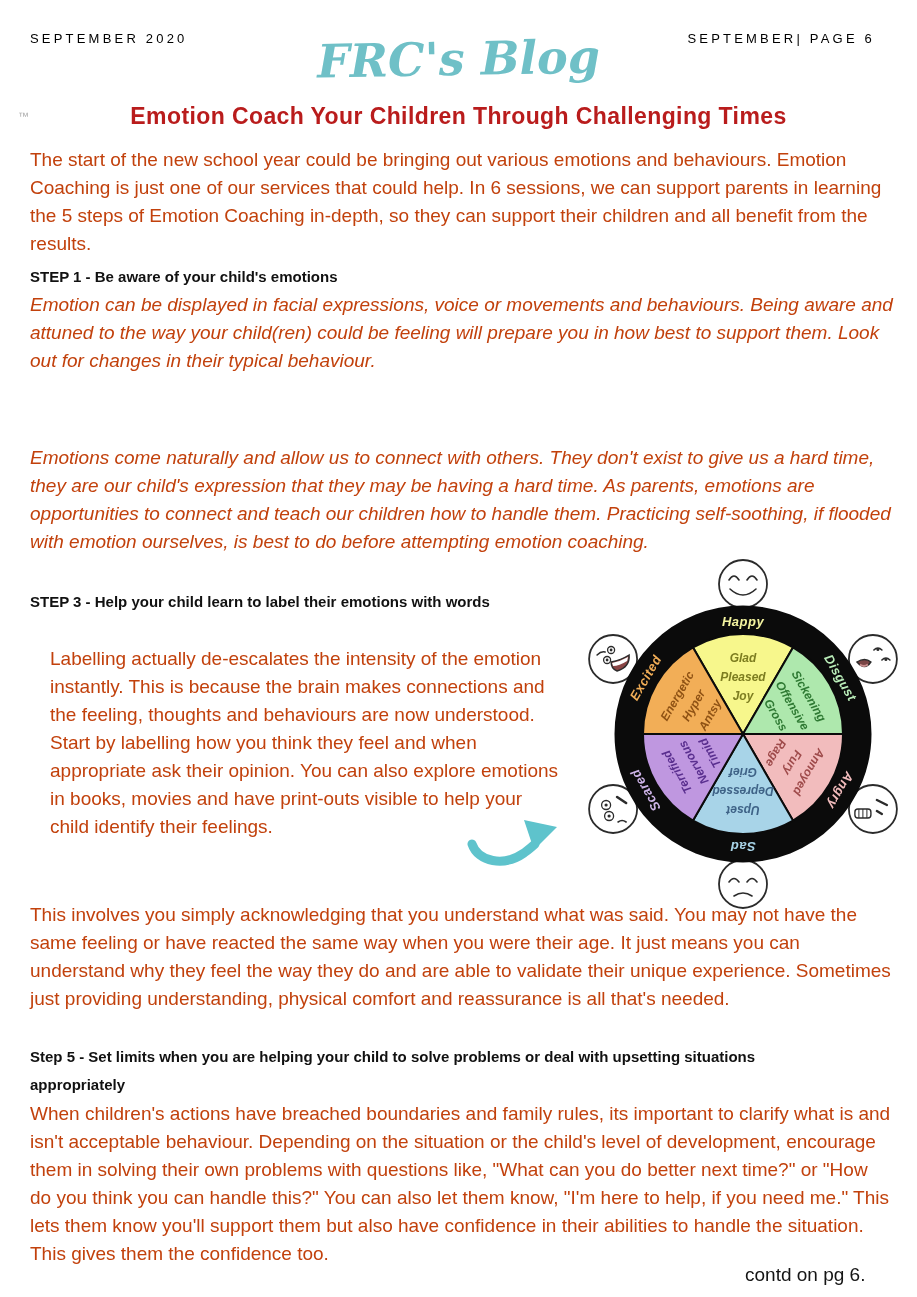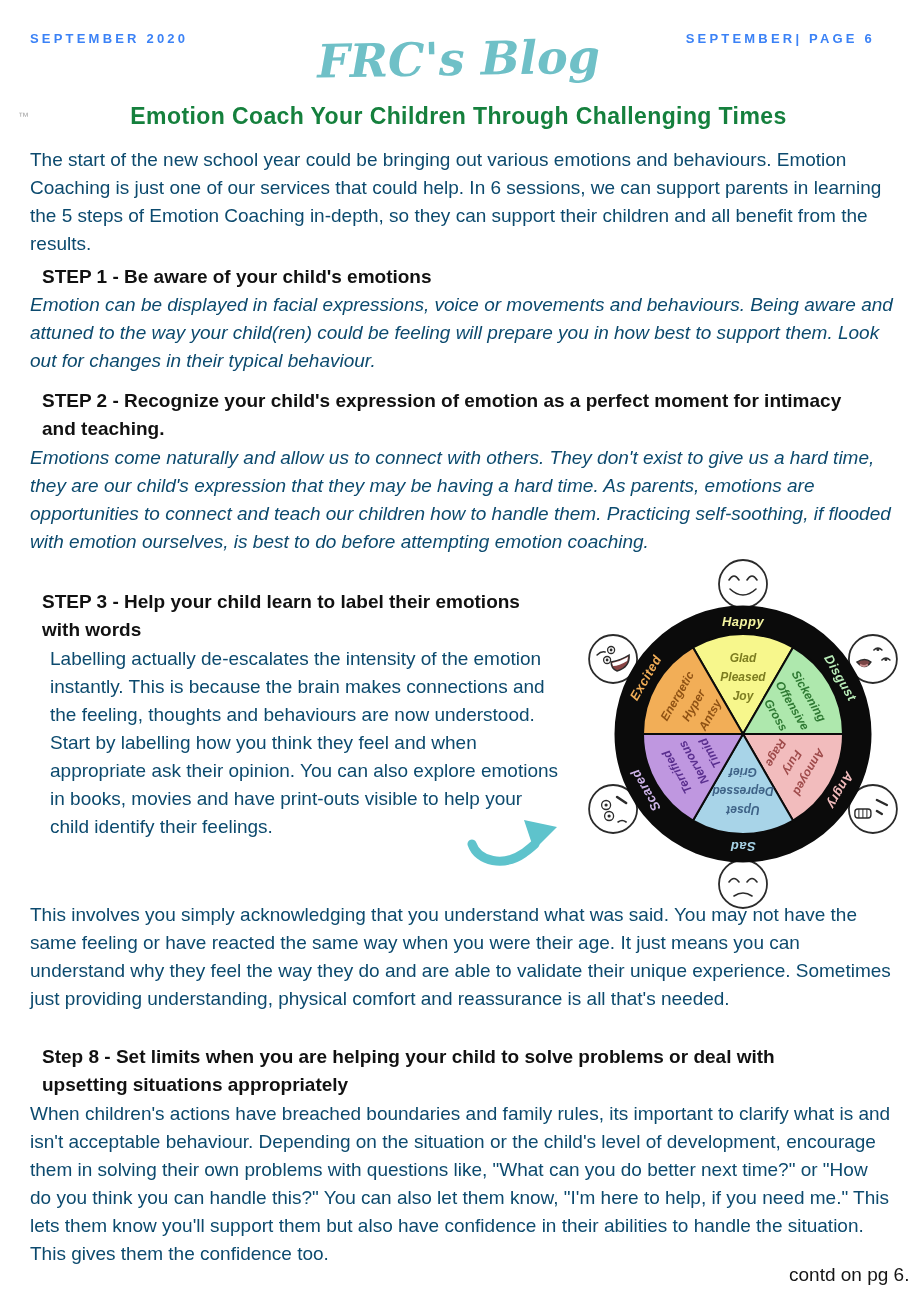--- a/index.html
+++ b/index.html
@@ -1,49 +1,49 @@
 <!DOCTYPE html>
 <html><head>
 <meta charset="utf-8">
 <style>
   html,body{margin:0;padding:0;background:#ffffff;}
   .page{
     position:relative;width:917px;height:1297px;background:#ffffff;overflow:hidden;
     font-family:"Liberation Sans",sans-serif;color:#141414;
   }
   .hdr-small{
-    position:absolute;top:31px;font-size:13px;font-weight:bold;letter-spacing:3.2px;color:#3b82f6;
+    position:absolute;top:31px;font-size:13px;font-weight:normal;letter-spacing:3.2px;color:#000000;
   }
   .hdr-date{left:30px;}
   .hdr-page{right:42px;}
   .blog-name{
     position:absolute;top:34px;left:0;width:100%;text-align:center;
     font-family:"DejaVu Serif",serif;font-style:italic;font-weight:bold;
     font-size:46px;color:#6fc0c7;line-height:1.1;
     transform:rotate(-1deg);
   }
   .tm-mark{position:absolute;left:18px;top:110px;font-size:11px;color:#a8a8a8;}
   .article-title{
     position:absolute;top:103px;left:0;width:100%;text-align:center;
-    font-size:23px;font-weight:bold;letter-spacing:0.4px;color:#15803d;
+    font-size:23px;font-weight:bold;letter-spacing:0.4px;color:#b91c1c;
   }
-  .para{position:absolute;left:30px;font-size:19px;line-height:28px;color:#0c4a6e;}
-  .step-head{position:absolute;left:42px;font-size:19px;line-height:28px;font-weight:bold;color:#111;}
+  .para{position:absolute;left:30px;font-size:19px;line-height:28px;color:#c2410c;}
+  .step-head{position:absolute;left:30px;font-size:15px;line-height:28px;font-weight:bold;color:#111;}
   .intro{top:146px;width:864px;}
   .s1-head{top:263px;width:860px;}
   .s1-body{top:291px;width:864px;font-style:italic;}
   .s2-head{top:387px;width:800px;}
   .s2-body{top:444px;width:864px;font-style:italic;}
   .s3-head{top:588px;width:480px;}
   .s3-body{top:645px;width:516px;margin-left:20px;}
   .s4-head{top:872px;width:860px;}
   .s4-body{top:901px;width:864px;}
   .s5-head{top:1043px;width:820px;}
   .s5-body{top:1100px;width:864px;}
-  .contd{position:absolute;left:745px;top:1264px;font-size:19px;color:#151515;margin-left:44px;}
+  .contd{position:absolute;left:745px;top:1264px;font-size:19px;color:#151515;}
   .wheel-wrap{position:absolute;left:568px;top:559px;width:350px;height:350px;z-index:2;font-style:italic;}
   .arrow-wrap{position:absolute;left:466px;top:814px;width:96px;height:58px;z-index:1;}
   svg text{font-family:"Liberation Sans",sans-serif;}
   .ring-label{font-size:13px;font-weight:bold;letter-spacing:0.5px;}
   .seg-word{font-size:12px;font-weight:bold;}
   .face-stroke{stroke:#2b2b2b;stroke-width:1.6;fill:none;stroke-linecap:round;}
 </style>
 </head>
 <body>
 
@@ -53,29 +53,28 @@
   <div class="hdr-small hdr-page">SEPTEMBER| PAGE 6</div>
   <div class="blog-name">FRC's Blog</div>
   <div class="tm-mark">™</div>
   <div class="article-title">Emotion Coach Your Children Through Challenging Times</div>
 
   <div class="para intro">The start of the new school year could be bringing out various emotions and behaviours. Emotion Coaching is just one of our services that could help. In 6 sessions, we can support parents in learning the 5 steps of Emotion Coaching in-depth, so they can support their children and all benefit from the results.</div>
 
   <div class="step-head s1-head">STEP 1 - Be aware of your child's emotions</div>
   <div class="para s1-body">Emotion can be displayed in facial expressions, voice or movements and behaviours. Being aware and attuned to the way your child(ren) could be feeling will prepare you in how best to support them. Look out for changes in their typical behaviour.</div>
 
-  <div class="step-head s2-head">STEP 2 - Recognize your child's expression of emotion as a perfect moment for intimacy and teaching.</div>
   <div class="para s2-body">Emotions come naturally and allow us to connect with others. They don't exist to give us a hard time, they are our child's expression that they may be having a hard time. As parents, emotions are opportunities to connect and teach our children how to handle them. Practicing self-soothing, if flooded with emotion ourselves, is best to do before attempting emotion coaching.</div>
 
   <div class="step-head s3-head">STEP 3 - Help your child learn to label their emotions with words</div>
   <div class="para s3-body">Labelling actually de-escalates the intensity of the emotion instantly. This is because the brain makes connections and the feeling, thoughts and behaviours are now understood.  Start by labelling how you think they feel and when appropriate ask their opinion. You can also explore emotions in books, movies and have print-outs visible to help your child identify their feelings.</div>
 
   <div class="para s4-body">This involves you simply acknowledging that you understand what was said. You may not have the same feeling or have reacted the same way when you were their age. It just means you can understand why they feel the way they do and are able to validate their unique experience. Sometimes just providing understanding, physical comfort and reassurance is all that's needed.</div>
 
-  <div class="step-head s5-head">Step 8 - Set limits when you are helping your child to solve problems or deal with upsetting situations appropriately</div>
+  <div class="step-head s5-head">Step 5 - Set limits when you are helping your child to solve problems or deal with upsetting situations appropriately</div>
   <div class="para s5-body">When children's actions have breached boundaries and family rules, its important to clarify what is and isn't acceptable behaviour. Depending on the situation or the child's level of development, encourage them in solving their own problems with questions like, "What can you do better next time?" or "How do you think you can handle this?" You can also let them know, "I'm here to help, if you need me." This lets them know you'll support them but also have confidence in their abilities to handle the situation. This gives them the confidence too.</div>
 
   <div class="contd">contd on pg 6.</div>
 
   <div class="arrow-wrap">
     <svg width="96" height="58" viewBox="0 0 96 58">
       <path d="M6 30 C12 48 38 53 58 39 Q66 33 69 30" fill="none" stroke-width="9" stroke-linecap="round" stroke="#5ec3cc"></path>
       <polygon points="58,6 91,13 68,36" fill="#5ec3cc"></polygon>
     </svg>
   </div>

